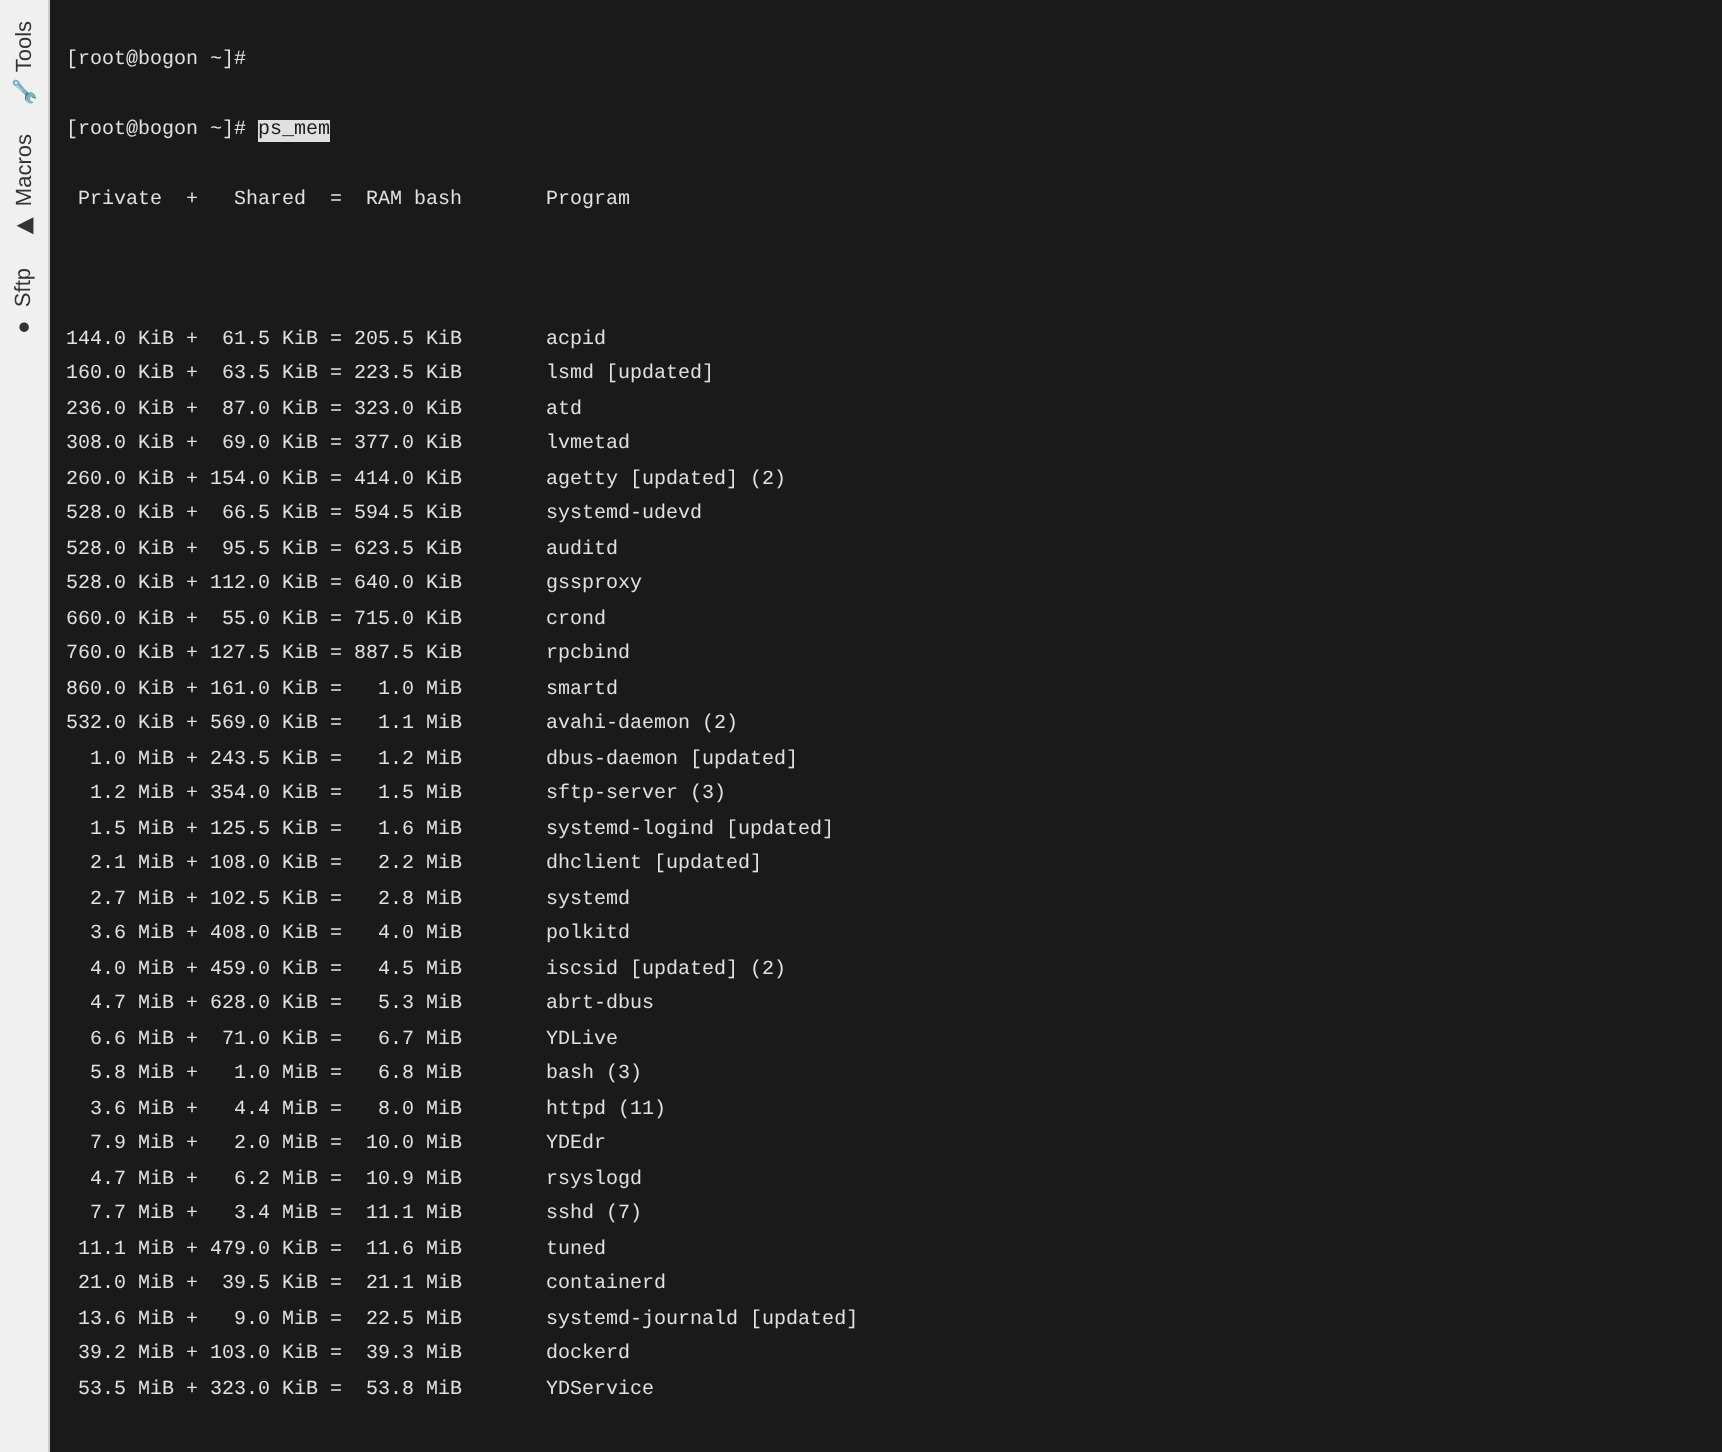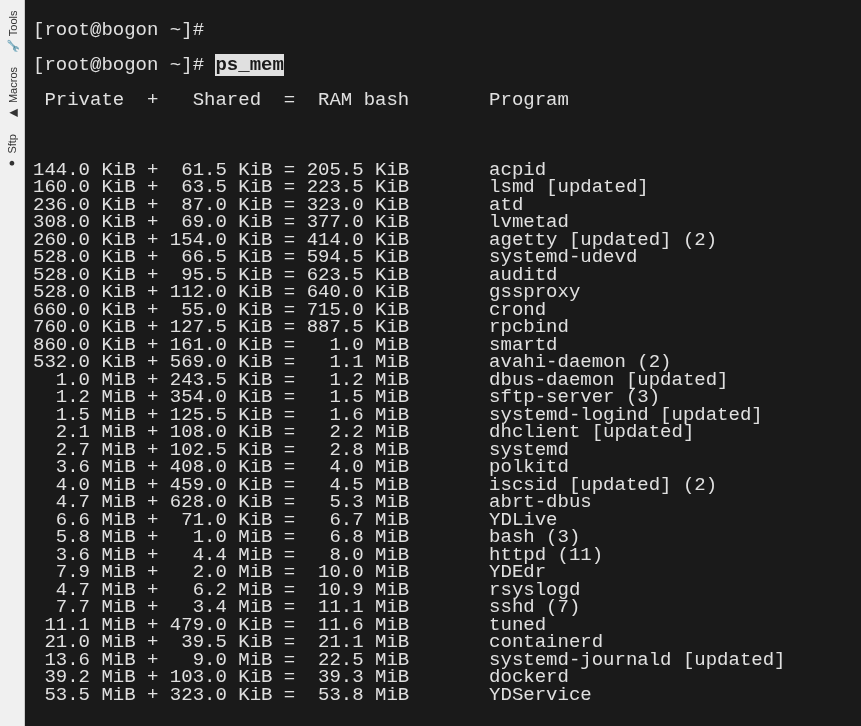--- a/index.html
+++ b/index.html
@@ -35,30 +35,29 @@
       cursor: pointer;
       display: flex;
       align-items: center;
       gap: 4px;
     }
     .terminal {
       flex: 1;
       background: #1a1a1a;
       color: #e0e0e0;
       padding: 4px 8px;
-      font-size: 19px;
+      font-size: 10px;
       line-height: 17.5px;
       white-space: pre;
       font-family: 'Consolas', 'Courier New', monospace;
       overflow: hidden;
     }
     .highlight {
       background: #e0e0e0;
       color: #1a1a1a;
-      font-weight: bold;
     }
     .row {
       display: block;
     }
   </style>
 </head>
 <body>
 
 <div class="sidebar">
   <div class="sidebar-tab">

